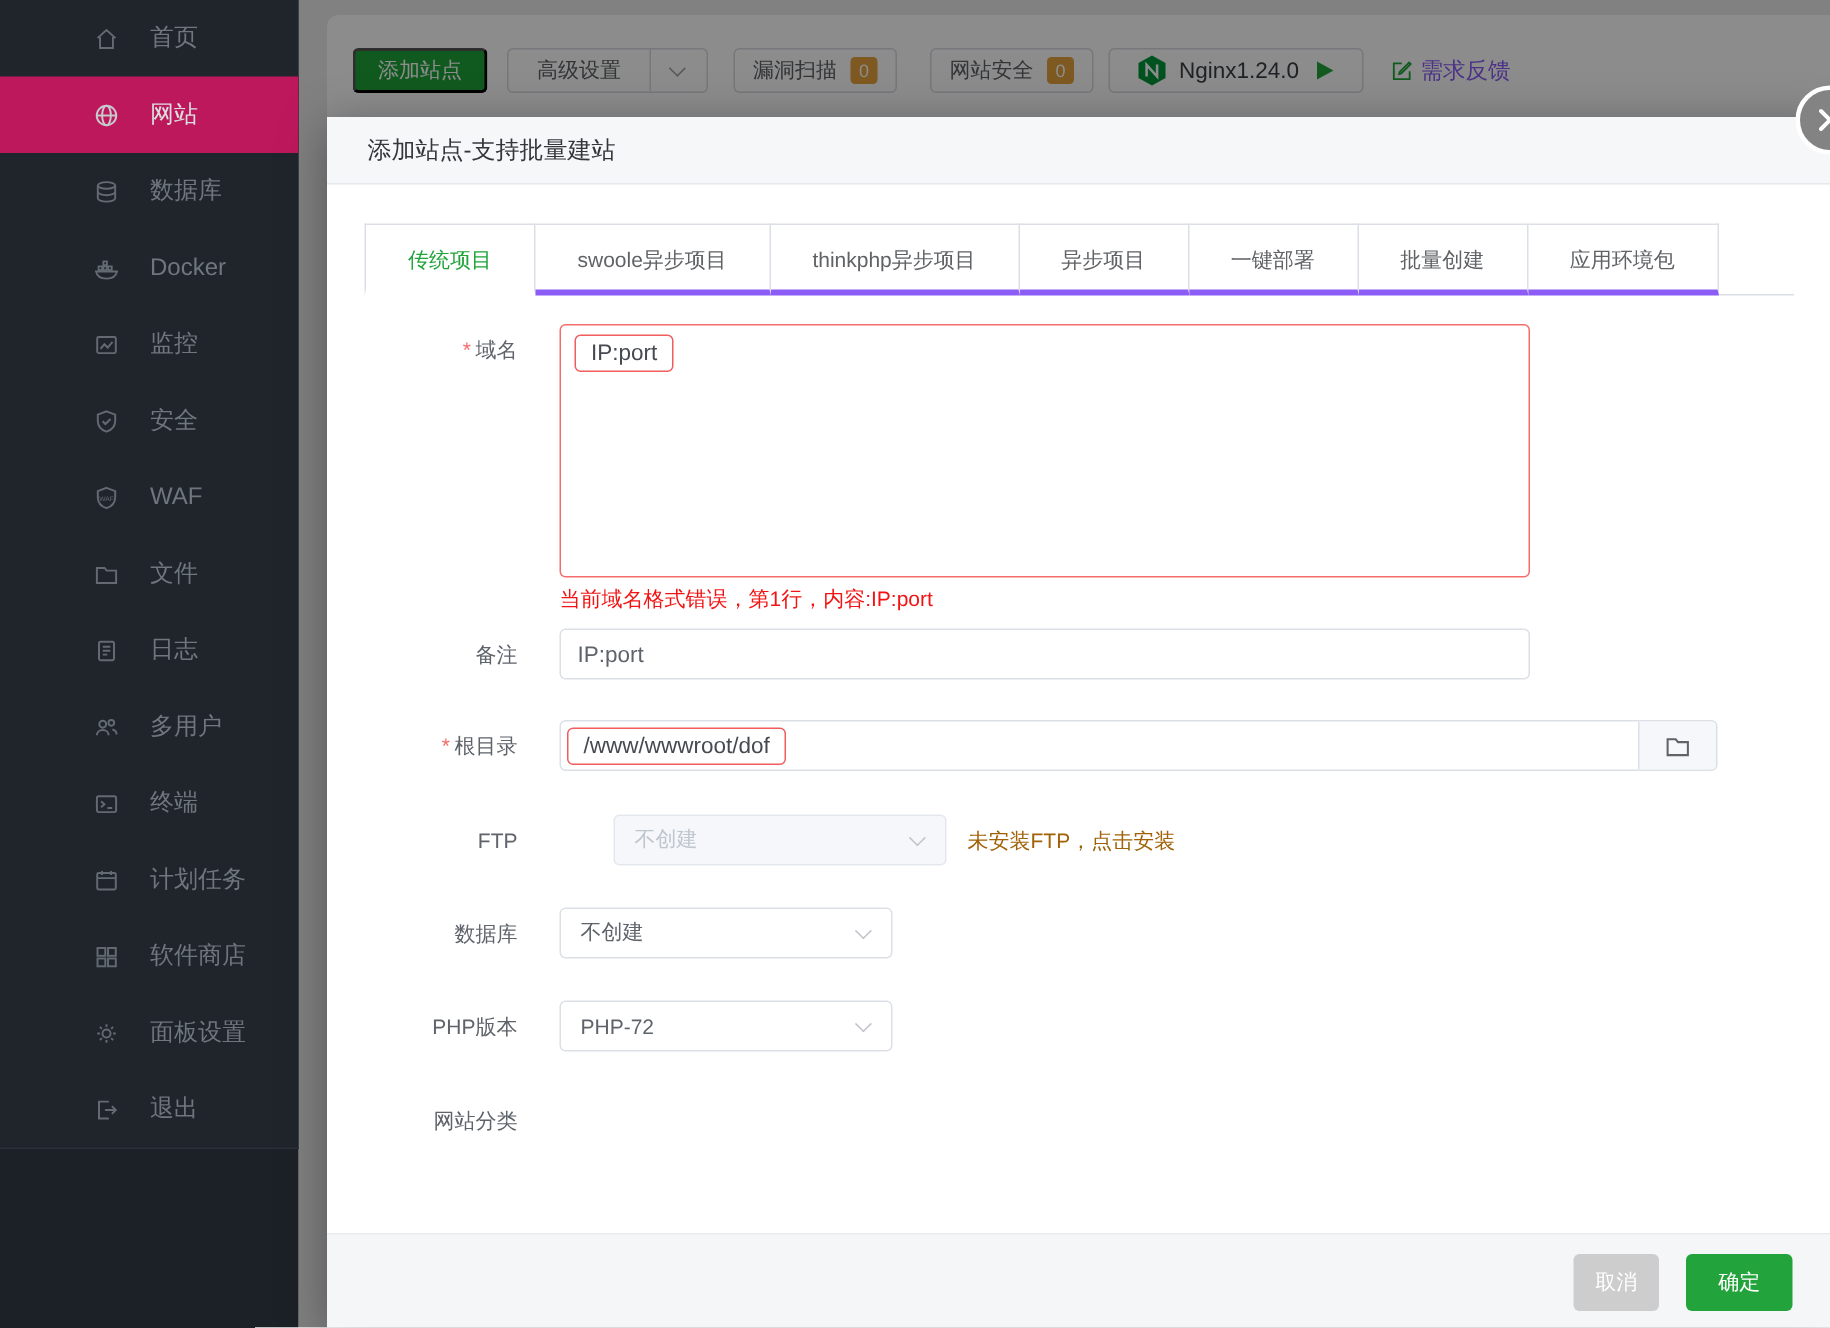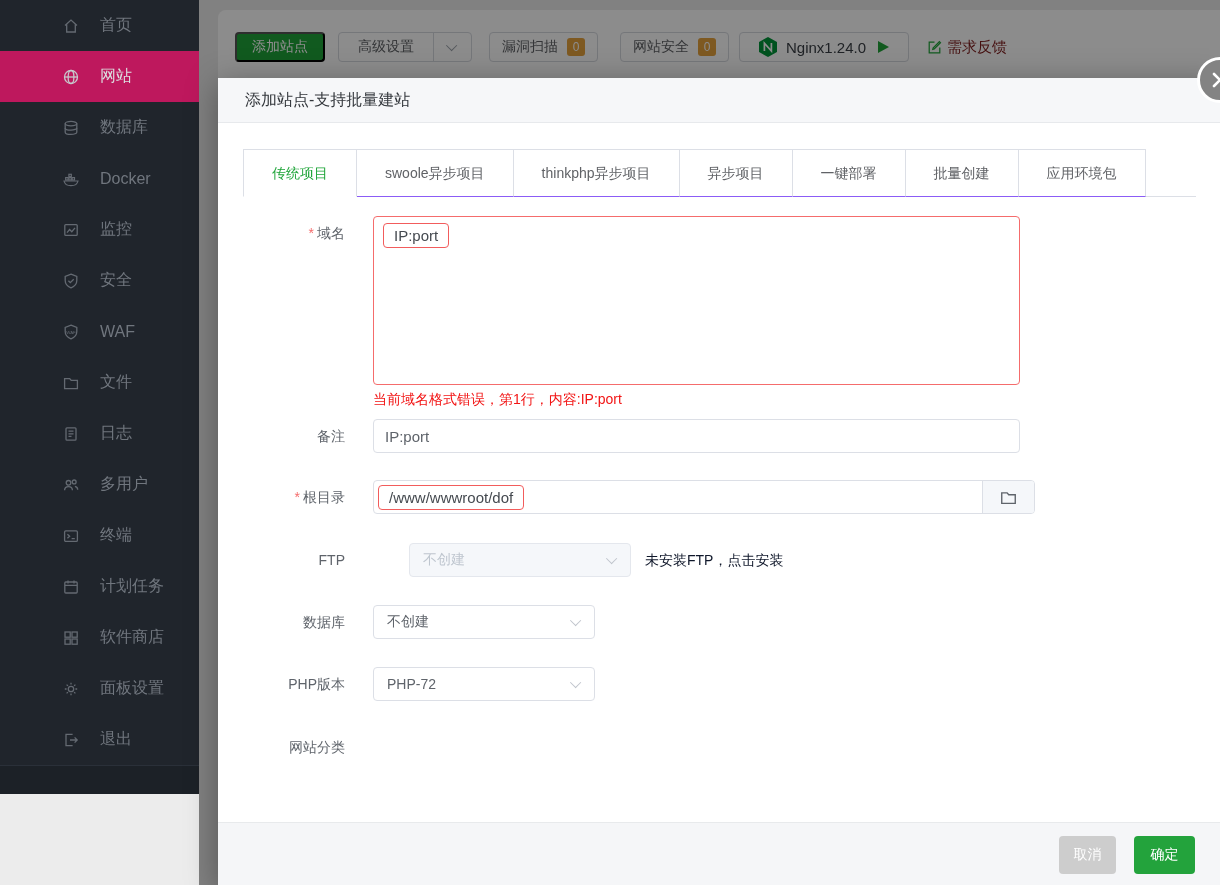--- a/index.html
+++ b/index.html
@@ -1,20 +1,20 @@
 <!DOCTYPE html>
 <html><head>
 <meta charset="utf-8">
 <style>
   * { margin:0; padding:0; box-sizing:border-box; }
   html,body { width:1220px; height:885px; overflow:hidden; }
   body { position:relative; font-family:"Liberation Sans","DejaVu Sans",sans-serif; background:#ececec; }
 
   
-  .sidebar { position:absolute; left:0; top:0; width:199px; height:794px; background:#1c2127; z-index:3; }
+  .sidebar { position:absolute; left:0; top:0; width:199px; height:885px; background:#1c2127; z-index:3; }
   .side-menu { background:#20252c; border-bottom:1px solid #2a3039; }
   .side-item { height:51px; display:flex; align-items:center; padding-left:62px; color:#70767e; font-size:16px; cursor:pointer; }
   .side-item .sicon { width:18px; height:18px; margin-right:20px; color:#646a72; display:flex; align-items:center; flex:none; }
   .side-item.active { background:#be185d; color:#dcdee0; }
   .side-item.active .sicon { color:#c7cacd; }
 
   
   .main { position:absolute; left:199px; top:0; width:1021px; height:885px; background:#ececec; z-index:1; }
   .toolbar-card { position:absolute; left:19px; top:10px; width:1002px; height:880px; background:#fff; border-radius:8px 0 0 0; padding:22px 0 0 17px; display:flex; align-items:flex-start; }
   .tbtn { height:30px; display:flex; align-items:center; font-size:14px; border-radius:4px; cursor:pointer; flex:none; }
@@ -22,60 +22,60 @@
   .btn-adv { margin-left:13px; border:1px solid #d6d9de; color:#606266; }
   .btn-adv .advtxt { padding:0 19px; }
   .btn-adv .divider { width:1px; height:28px; background:#d6d9de; }
   .btn-adv .chevbox { width:37px; display:flex; justify-content:center; }
   .chev { width:8px; height:8px; border-left:1.4px solid #9aa0a8; border-bottom:1.4px solid #9aa0a8; transform:rotate(-45deg) translateY(-2px); }
   .btn-scan { margin-left:17px; border:1px solid #d6d9de; color:#606266; padding:0 12px; }
   .btn-sec  { margin-left:22px; border:1px solid #d6d9de; color:#606266; padding:0 12px; }
   .badge { margin-left:9px; width:18px; height:18px; background:#e6a23c; border-radius:3px; color:#fff; font-size:12px; display:flex; align-items:center; justify-content:center; }
   .btn-nginx { margin-left:10px; border:1px solid #d6d9de; color:#3a3f45; padding:0 14px; width:170px; justify-content:center; }
   .btn-nginx .ntxt { margin:0 10px 0 8px; font-size:15px; }
-  .feedback { margin-left:17px; height:30px; display:flex; align-items:center; color:#7f1d1d; font-size:15px; cursor:pointer; }
+  .feedback { margin-left:17px; height:30px; display:flex; align-items:center; color:#8b5cf6; font-size:15px; cursor:pointer; }
   .feedback svg { margin-right:4px; }
 
   
   .overlay { position:absolute; left:199px; top:0; width:1021px; height:885px; background:rgba(0,0,0,0.45); z-index:4; }
 
   
   .modal { position:absolute; left:218px; top:78px; width:1002px; height:807px; background:#fff; z-index:10; box-shadow:0 6px 30px rgba(0,0,0,0.35); }
   .modal-header { height:45px; background:#f6f7f9; border-bottom:1px solid #e7e9ec; display:flex; align-items:center; padding-left:27px; font-size:16px; color:#33373c; }
   .close-btn { position:absolute; left:1197px; top:57px; width:46px; height:46px; border-radius:50%; background:#838383; border:3px solid #fff; z-index:12; display:flex; align-items:center; justify-content:center; cursor:pointer; }
   .modal-body { padding:26px 0 0 25px; }
 
   .tabs { display:flex; width:953px; font-size:14px; }
-  .tab { line-height:46px; height:48px; padding:0 28px; color:#606266; border-top:1px solid #dcdfe6; border-right:1px solid #dcdfe6; border-bottom:1px solid #8b5cf6; cursor:pointer; white-space:nowrap; }
+  .tab { line-height:46px; height:48px; padding:0 28px; color:#606266; border-top:1px solid #dcdfe6; border-right:1px solid #dcdfe6; border-bottom:4px solid #8b5cf6; cursor:pointer; white-space:nowrap; }
   .tab:first-child { border-left:1px solid #dcdfe6; }
   .tab.active { color:#20a53a; border-bottom-color:#fff; background:#fff; }
   .tab-filler { flex:1; border-bottom:1px solid #dcdfe6; }
 
   .form { margin-top:19px; }
   .frow { display:flex; align-items:flex-start; margin-bottom:27px; }
   .lbl { width:102px; margin-right:28px; text-align:right; font-size:14px; color:#5f646b; line-height:34px; flex:none; }
   .star { color:#f56c6c; margin-right:3px; }
   .domain-box { width:647px; height:169px; border:1px solid #f56c6c; border-radius:4px; padding:6px 9px; }
   .chip { display:inline-block; border:1px solid #f25c5c; border-radius:4px; padding:3px 10px; font-size:15px; color:#454a50; background:#fff; }
   .err { color:#f21414; font-size:14px; margin-top:6px; }
   .txt-input { width:647px; height:34px; border:1px solid #dcdfe6; border-radius:4px; padding:0 11px; font-size:15px; color:#5f646b; font-family:"Liberation Sans","DejaVu Sans",sans-serif; outline:none; display:block; }
-  .pathgroup { width:662px; height:34px; border:1px solid #dcdfe6; border-radius:4px; display:flex; overflow:hidden; }
+  .pathgroup { width:772px; height:34px; border:1px solid #dcdfe6; border-radius:4px; display:flex; overflow:hidden; }
   .path-left { flex:1; display:flex; align-items:center; padding-left:4px; }
   .folder-btn { width:52px; border-left:1px solid #dcdfe6; background:#f5f7fa; display:flex; align-items:center; justify-content:center; cursor:pointer; color:#5f646b; }
   .select { width:222px; height:34px; border:1px solid #dcdfe6; border-radius:4px; display:flex; align-items:center; justify-content:space-between; padding:0 13px; font-size:14px; color:#5f646b; cursor:pointer; background:#fff; }
   .select .chev { border-color:#c0c4cc; }
   .select.disabled { background:#f5f7fa; border-color:#e4e7ed; color:#bfc6cf; cursor:not-allowed; }
   .inline { display:flex; align-items:center; }
-  .redlink { color:#0f172a; font-size:14px; margin-left:14px; line-height:34px; cursor:pointer; }
+  .redlink { color:#a16207; font-size:14px; margin-left:14px; line-height:34px; cursor:pointer; }
   .greenlink { color:#20a53a; font-size:14px; margin-left:14px; line-height:34px; cursor:pointer; }
 
   .modal-footer { position:absolute; left:0; bottom:0; width:100%; height:63px; background:#f5f6f8; border-top:1px solid #e8eaec; display:flex; justify-content:flex-end; align-items:flex-start; padding:13px 25px 0 0; }
   .fbtn { height:38px; border:none; border-radius:4px; color:#fff; font-size:14px; cursor:pointer; font-family:"Liberation Sans","DejaVu Sans",sans-serif; }
   .btn-cancel { width:57px; background:#cdcdcd; margin-right:18px; }
-  .btn-ok { width:61px; background:#23a33c; }
+  .btn-ok { width:71px; background:#23a33c; }
 </style>
 </head>
 <body>
 
 <div class="main">
   <div class="toolbar-card">
     <button class="tbtn btn-add">添加站点</button>
     <div class="tbtn btn-adv">
       <span class="advtxt">高级设置</span>
       <span class="divider"></span>

